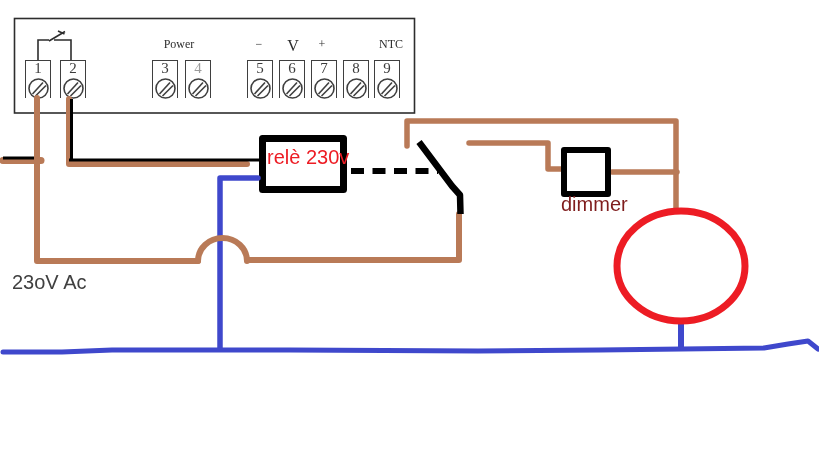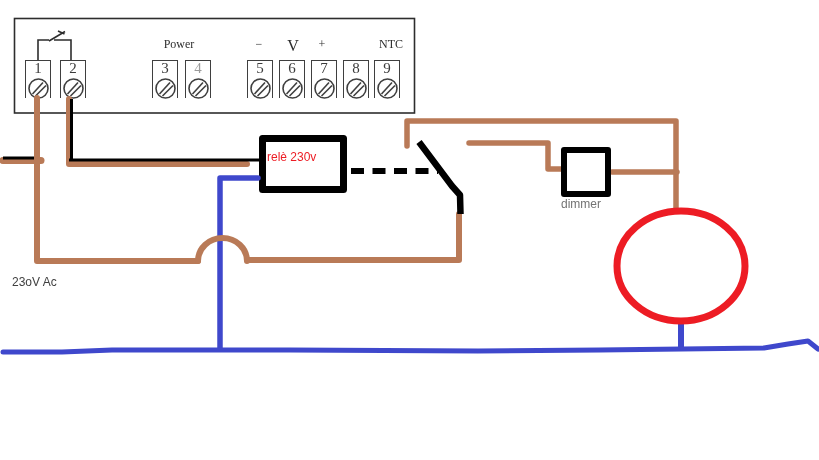--- a/index.html
+++ b/index.html
@@ -9,21 +9,21 @@
   
   .tcell{position:absolute;top:60px;width:26px;height:38px;box-sizing:border-box;
          border:1.5px solid #3f3f3f;border-bottom:none;text-align:center;}
   .tnum{font-family:"Liberation Serif",serif;font-size:15px;line-height:15px;color:#3b3b3b;}
   .tcell.muted .tnum{color:#9b9b9b;}
   .screw{display:block;margin:1px auto 0 auto;stroke:#3f3f3f;fill:none;stroke-width:1.6;}
   
   .lbl{position:absolute;font-family:"Liberation Serif",serif;font-size:12px;color:#2d2d2d;
        text-align:center;}
   
-  .ann{position:absolute;font-size:12px;line-height:18px;font-family:"Liberation Sans",sans-serif;}
+  .ann{position:absolute;font-size:20px;line-height:18px;font-family:"Liberation Sans",sans-serif;}
 </style>
 </head>
 <body>
 
 <div id="canvas">
 
   <div class="tcell" style="left:25px">
       <div class="tnum">1</div>
       <svg class="screw" width="23" height="23" viewBox="0 0 23 23">
         <circle cx="11.5" cy="11.5" r="9.5"></circle>
@@ -134,16 +134,16 @@
     <ellipse cx="681" cy="266" rx="64" ry="55" fill="#ffffff" stroke-width="7" stroke="#ed1c24"></ellipse>
   </svg>
 
   <div class="lbl" style="left:157px;top:37px;width:44px;">Power</div>
   <div class="lbl" style="left:249px;top:37px;width:20px;">−</div>
   <div class="lbl" style="left:283px;top:37px;width:20px;font-size:16px;">V</div>
   <div class="lbl" style="left:313px;top:37px;width:18px;">+</div>
   <div class="lbl" style="left:368px;top:37px;width:46px;font-family:Liberation Serif, serif;">NTC</div>
 
   <div class="ann" style="left: 267px; top: 148px; color: rgb(237, 28, 36);">relè 230v</div>
-  <div class="ann" style="left: 561px; top: 195px; color: #737373;">dimmer</div>
+  <div class="ann" style="left: 561px; top: 195px; color: #7f1d1d;">dimmer</div>
   <div class="ann" style="left: 12px; top: 273px; color: #404040;">23oV Ac</div>
 
 </div>
 
 </body></html>

